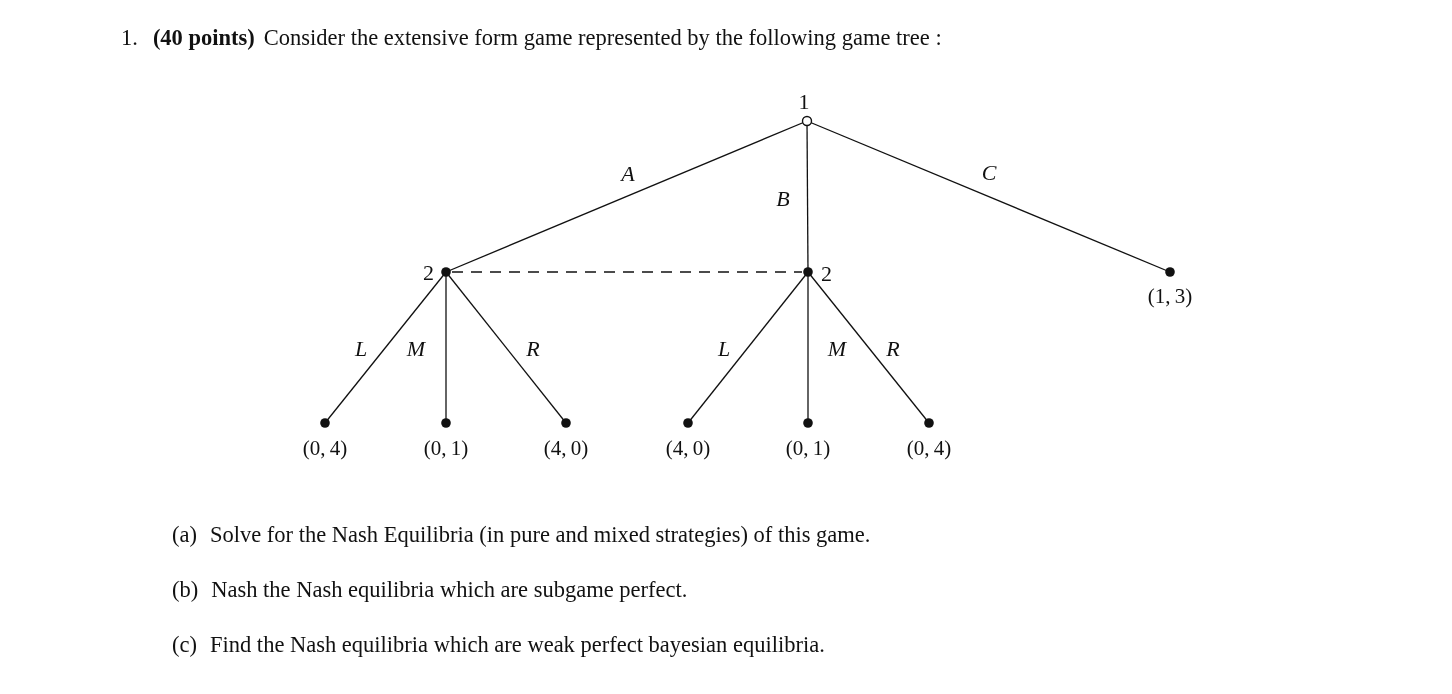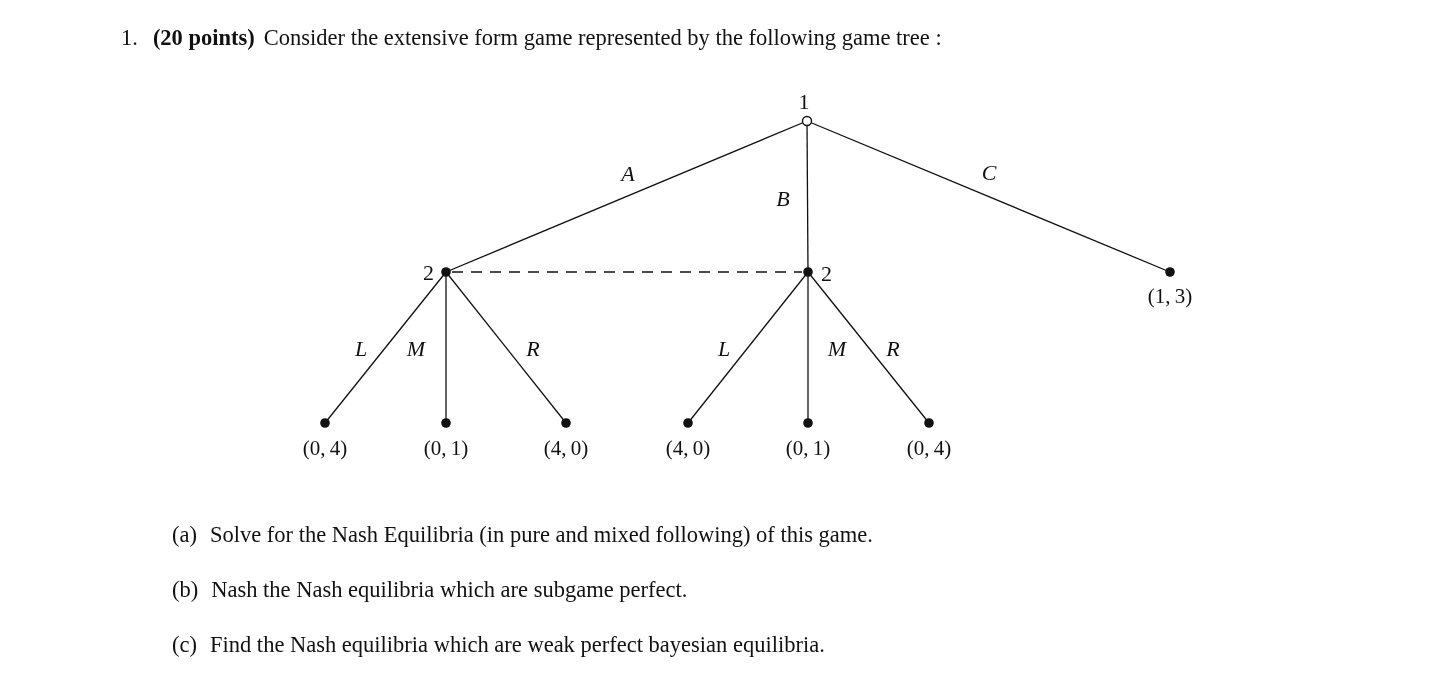--- a/index.html
+++ b/index.html
@@ -69,21 +69,21 @@
     white-space: nowrap;
   }
   .q-a { top: 521px; }
   .q-b { top: 576px; }
   .q-c { top: 631px; }
 </style>
 </head>
 <body>
 
 <div class="title-line">
-  <span class="title-number">1.</span><span class="title-points">(20 points)</span><span>Consider the extensive form game represented by the following game tree :</span>
+  <span class="title-number">1.</span><span class="title-points">(40 points)</span><span>Consider the extensive form game represented by the following game tree :</span>
 </div>
 
 <svg class="tree-svg" viewBox="0 0 1452 500" xmlns="http://www.w3.org/2000/svg">
 
   <line x1="807" y1="121" x2="446" y2="272"></line>
   <line x1="807" y1="121" x2="808" y2="272"></line>
   <line x1="807" y1="121" x2="1170" y2="272"></line>
 
   <line class="dashed" x1="452" y1="272" x2="802" y2="272"></line>
 
@@ -126,21 +126,21 @@
   <text class="payoff" x="325" y="455" text-anchor="middle">(0, 4)</text>
   <text class="payoff" x="446" y="455" text-anchor="middle">(0, 1)</text>
   <text class="payoff" x="566" y="455" text-anchor="middle">(4, 0)</text>
   <text class="payoff" x="688" y="455" text-anchor="middle">(4, 0)</text>
   <text class="payoff" x="808" y="455" text-anchor="middle">(0, 1)</text>
   <text class="payoff" x="929" y="455" text-anchor="middle">(0, 4)</text>
 </svg>
 
 <div class="question-row q-a">
   <span>(a)</span>
-  <span>Solve for the Nash Equilibria (in pure and mixed following) of this game.</span>
+  <span>Solve for the Nash Equilibria (in pure and mixed strategies) of this game.</span>
 </div>
 <div class="question-row q-b">
   <span>(b)</span>
   <span>Nash the Nash equilibria which are subgame perfect.</span>
 </div>
 <div class="question-row q-c">
   <span>(c)</span>
   <span>Find the Nash equilibria which are weak perfect bayesian equilibria.</span>
 </div>
 

